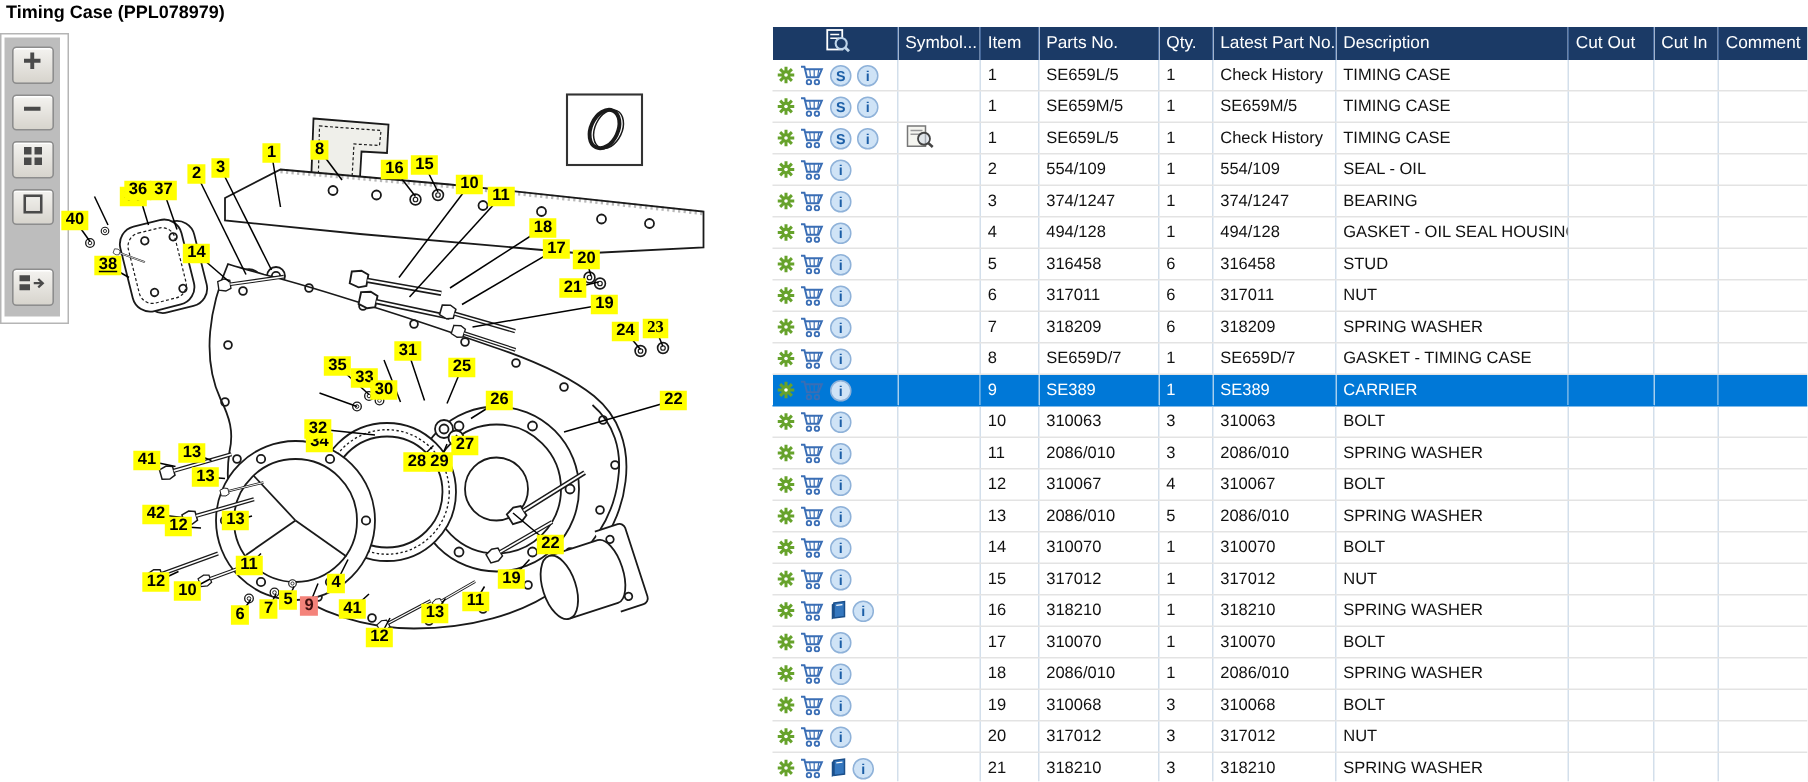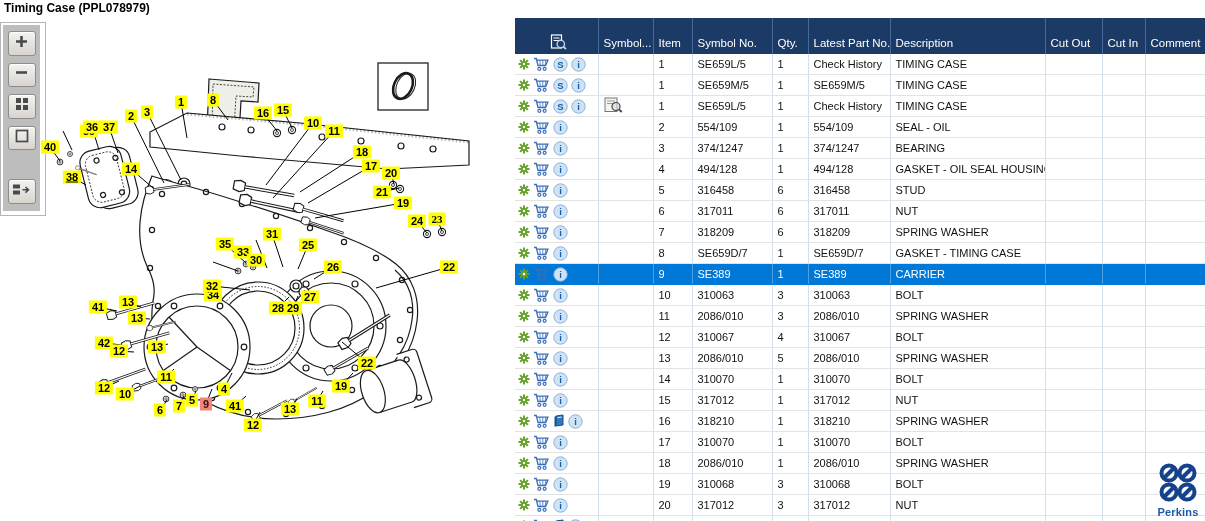--- a/index.html
+++ b/index.html
@@ -19,21 +19,21 @@
         box-shadow:inset 0 1px 0 #fff;cursor:pointer;}
   .vbtn.last{margin-top:22px;}
   .diagram-svg{position:absolute;left:0;top:0;}
   .callout{position:absolute;transform:translate(-50%,-50%);background:#FFFF00;color:#000;
            font-size:11px;font-weight:bold;line-height:13px;padding:0 3px;white-space:nowrap;z-index:5;}
   .callout.hl{background:#F4837B;color:#401010;}
   
   .tablewrap{position:absolute;left:515px;top:18px;width:690px;height:503px;background:#fff;}
   table.parts{border-collapse:collapse;table-layout:fixed;width:690px;font-size:11px;color:#111;}
   table.parts th{background:#1B3A66;color:#fff;font-weight:normal;font-size:11.5px;text-align:left;
-                 height:22px;padding:14px 0 0 5px;border-right:1px solid #46699c;overflow:hidden;white-space:nowrap;margin-top:24px;}
+                 height:22px;padding:0 0 0 5px;border-right:1px solid #46699c;overflow:hidden;white-space:nowrap;margin-top:24px;}
   table.parts td{height:20px;padding:0 0 0 5px;border-bottom:1px solid #e3e3e3;border-right:1px solid #d3dfeb;
                  overflow:hidden;white-space:nowrap;background:#fff;}
   table.parts td.icons{padding-left:3px;}
   tr.selected td{background:#0078D7;color:#fff;border-right:1px solid #4fa0e0;border-bottom:1px solid #0078D7;}
   .iconrow{display:flex;align-items:center;gap:3px;height:20px;}
   .iconrow span{display:inline-flex;align-items:center;}
   .hdr-icon{display:flex;justify-content:center;}
   .logo{position:absolute;right:3px;bottom:3px;width:48px;text-align:center;z-index:6;}
   .logo-text{font-size:11px;font-weight:bold;color:#1D5AA8;margin-top:-2px;letter-spacing:0.2px;}
 </style>
@@ -365,21 +365,21 @@
                     <rect x="1.5" y="1" width="10" height="13" fill="none" stroke="#fff" stroke-width="1.2"></rect>
                     <line x1="3.5" y1="4" x2="9.5" y2="4" stroke="#fff"></line>
                     <line x1="3.5" y1="6.5" x2="9.5" y2="6.5" stroke="#fff"></line>
                     <circle cx="10.8" cy="10" r="3.7" fill="#1B3A66" stroke="#BFD5EA" stroke-width="1.4"></circle>
                     <line x1="13.4" y1="12.6" x2="16" y2="15.2" stroke="#BFD5EA" stroke-width="1.9"></line>
                   </svg></span>
               </div>
             </th>
             <th>Symbol...</th>
             <th>Item</th>
-            <th>Symbol No.</th>
+            <th>Parts No.</th>
             <th>Qty.</th>
             <th>Latest Part No.</th>
             <th>Description</th>
             <th>Cut Out</th>
             <th>Cut In</th>
             <th>Comment</th>
           </tr>
         </thead>
       <tbody id="tbody">
           <tr>
@@ -1359,29 +1359,14 @@
             <td>3</td>
             <td>318210</td>
             <td>SPRING WASHER</td>
             <td></td>
             <td></td>
             <td></td>
           </tr>
         </tbody>
     </table>
 
-    <div class="logo">
-      <svg width="44" height="42" viewBox="0 0 44 42">
-        <g stroke="#16418C" stroke-width="4" fill="none">
-          <circle cx="13" cy="11" r="7.5"></circle>
-            <circle cx="31" cy="11" r="7.5"></circle>
-          <circle cx="13" cy="30" r="7.5"></circle>
-            <circle cx="31" cy="30" r="7.5"></circle>
-          <line x1="8" y1="16" x2="18" y2="6"></line>
-            <line x1="26" y1="16" x2="36" y2="6"></line>
-          <line x1="8" y1="35" x2="18" y2="25"></line>
-            <line x1="26" y1="35" x2="36" y2="25"></line>
-        </g>
-      </svg>
-      <div class="logo-text">Perkins</div>
-    </div>
   </div>
 </div>
 
 </body></html>

